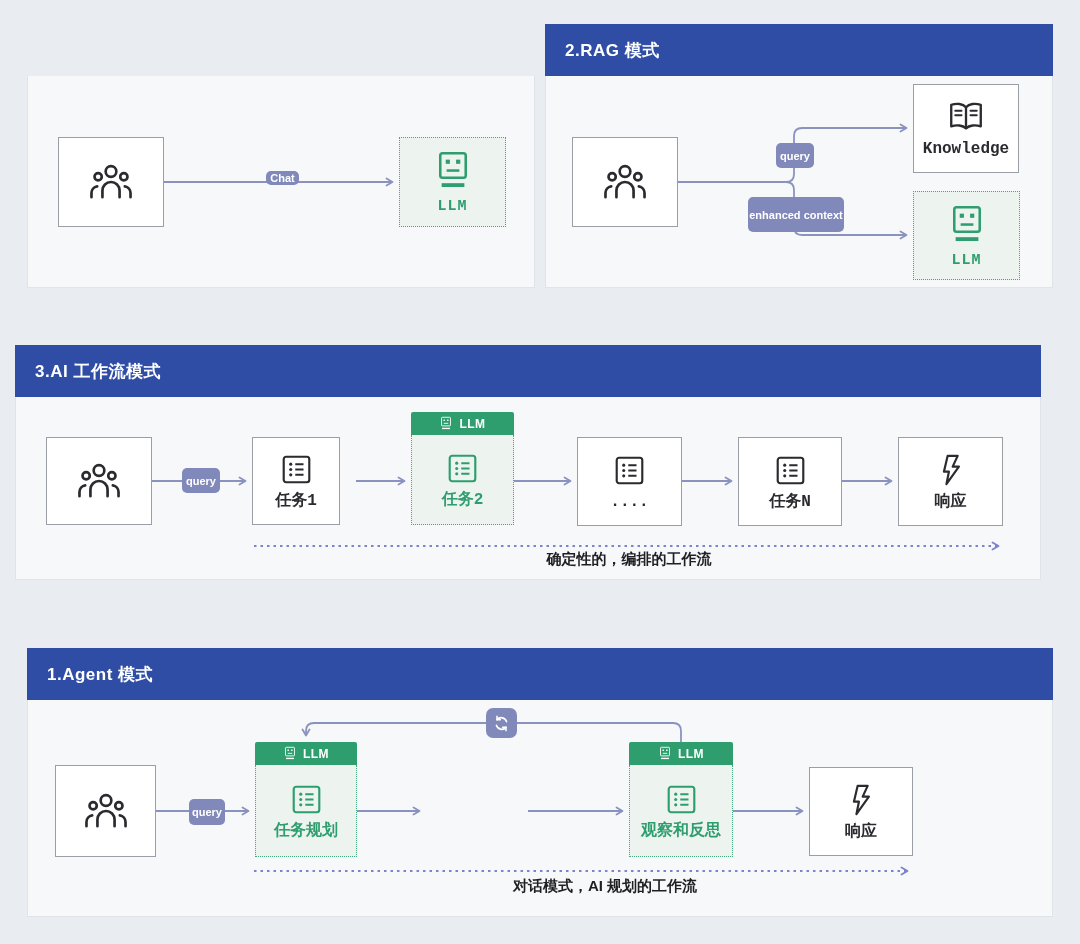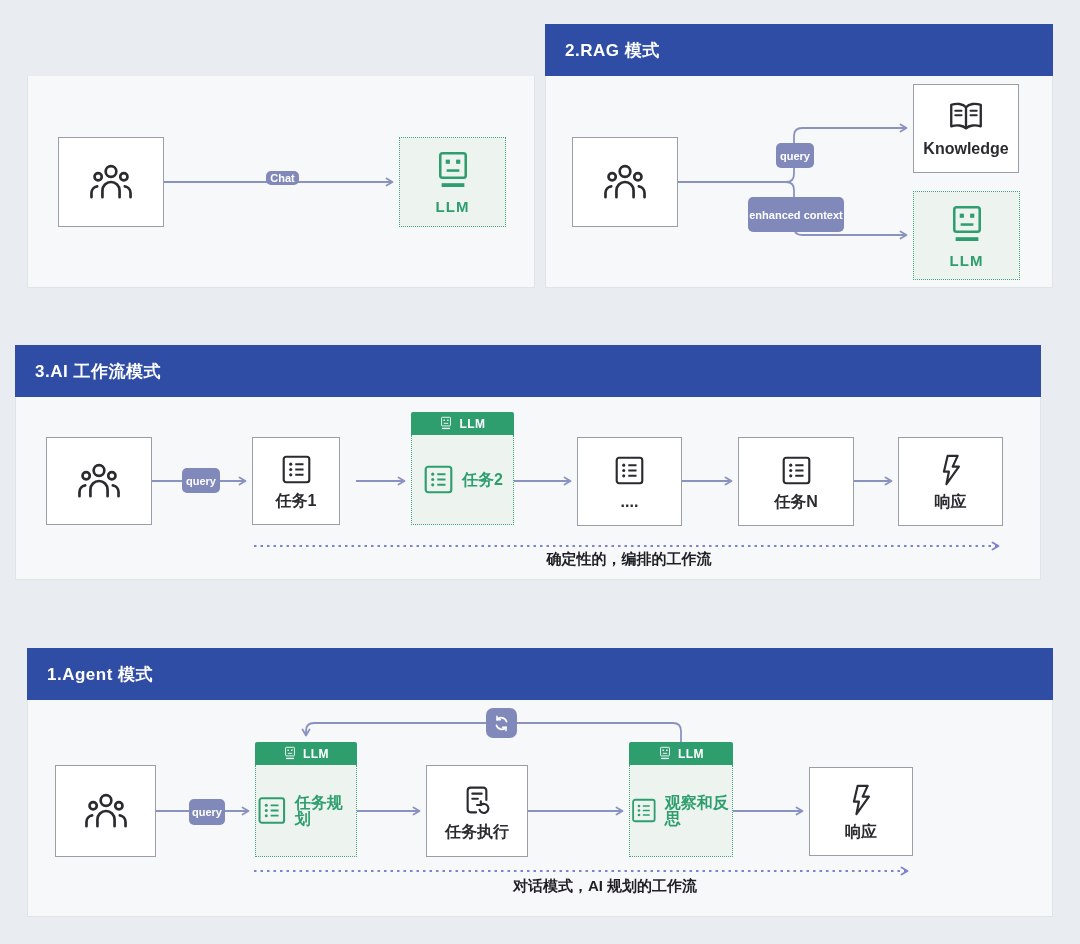--- a/index.html
+++ b/index.html
@@ -13,30 +13,30 @@
   .panel-body{position:absolute;left:0;right:0;top:52px;bottom:0;background:var(--panel-bg,#F7F8F9);
     border:1px solid var(--panel-border,#E0E3E8);border-top:none;box-sizing:border-box;}
 
   .connectors{position:absolute;inset:0;width:100%;height:100%;}
   .flow-line{fill:none;stroke:var(--line,#8A92C0);stroke-width:1.8;}
   .dash-line{fill:none;stroke:var(--dash,#7D83CB);stroke-width:2;stroke-dasharray:2.5 4;}
 
   .box{position:absolute;box-sizing:border-box;background:#fff;border:1px solid var(--box-border,#9A9EA6);
     display:flex;flex-direction:column;align-items:center;justify-content:center;gap:7px;}
   .green-box{background:var(--green-bg,#EDF3EF);border:1px dotted var(--green-border,#46A77E);}
-  .box-label{font-size:16px;font-weight:700;color:var(--dark,#2A2A2F);line-height:1;}
+  .box-label{font-size:16px;font-weight:700;color:var(--dark,#2A2A2F);line-height:1;font-family:Liberation Mono, monospace;}
   .green-label{color:var(--green,#2E9E6E);}
   .llm-label{font-size:15px;letter-spacing:1px;}
 
   .tab-node{position:absolute;box-sizing:border-box;}
   .tab{height:23px;background:var(--green,#2E9E6E);border-radius:2px 2px 0 0;display:flex;align-items:center;
     justify-content:center;gap:6px;color:#fff;font-size:12px;font-weight:700;letter-spacing:.5px;}
   .tab-body{position:absolute;left:0;right:0;top:23px;bottom:0;background:var(--green-bg,#EDF3EF);
     border:1px dotted var(--green-border,#46A77E);border-top:none;
-    display:flex;flex-direction:row;align-items:center;justify-content:center;gap:7px;}
+    display:flex;flex-direction:column;align-items:center;justify-content:center;gap:7px;}
 
   .edge-badge{position:absolute;background:var(--slate,#8189BA);color:#fff;border-radius:5px;
     display:flex;align-items:center;justify-content:center;font-size:11px;font-weight:600;box-sizing:border-box;white-space:nowrap;}
   .loop-badge{position:absolute;background:var(--slate,#8189BA);border-radius:7px;
     display:flex;align-items:center;justify-content:center;color:#fff;box-sizing:border-box;}
 
   .caption{position:absolute;transform:translateX(-50%);font-size:15px;font-weight:700;
     color:#1F1F24;white-space:nowrap;}
 
   .icon{display:inline-flex;line-height:0;}
@@ -252,21 +252,21 @@
                 <rect x="4.5" y="4.5" width="31" height="31" rx="3"></rect>
                 <path d="M18.5 13.5 h10 M18.5 20 h10 M18.5 26.5 h10" stroke-width="2.4"></path>
               </g>
               <circle cx="13" cy="13.5" r="1.9" fill="currentColor"></circle>
               <circle cx="13" cy="20" r="1.9" fill="currentColor"></circle>
               <circle cx="13" cy="26.5" r="1.9" fill="currentColor"></circle>
             </svg>
           </span>
         <span class="box-label">....</span>
       </div>
-      <div class="box" style="left:722px;top:40px;width:116px;height:89px">
+      <div class="box" style="left:722px;top:40px;width:104px;height:89px">
         <span class="icon i-task">
             <svg viewBox="0 0 40 40">
               <g fill="none" stroke="currentColor" stroke-width="2.6" stroke-linejoin="round">
                 <rect x="4.5" y="4.5" width="31" height="31" rx="3"></rect>
                 <path d="M18.5 13.5 h10 M18.5 20 h10 M18.5 26.5 h10" stroke-width="2.4"></path>
               </g>
               <circle cx="13" cy="13.5" r="1.9" fill="currentColor"></circle>
               <circle cx="13" cy="20" r="1.9" fill="currentColor"></circle>
               <circle cx="13" cy="26.5" r="1.9" fill="currentColor"></circle>
             </svg>
@@ -346,33 +346,20 @@
                   <path d="M18.5 13.5 h10 M18.5 20 h10 M18.5 26.5 h10" stroke-width="2.4"></path>
                 </g>
                 <circle cx="13" cy="13.5" r="1.9" fill="currentColor"></circle>
                 <circle cx="13" cy="20" r="1.9" fill="currentColor"></circle>
                 <circle cx="13" cy="26.5" r="1.9" fill="currentColor"></circle>
               </svg>
             </span>
           <span class="box-label green-label">任务规划</span>
         </div>
       </div>
-      <div class="box" style="left:398px;top:65px;width:102px;height:92px">
-        <span class="icon i-docref">
-            <svg viewBox="0 0 40 40">
-              <g fill="none" stroke="currentColor" stroke-width="2.5" stroke-linecap="round" stroke-linejoin="round">
-                <path d="M31 20 V9 a3.5 3.5 0 0 0 -3.5 -3.5 h-15 A3.5 3.5 0 0 0 9 9 v22 a3.5 3.5 0 0 0 3.5 3.5 H19"></path>
-                <path d="M14.5 12.5 h11 M14.5 18.5 h6.5"></path>
-                <path d="M23 31.5 a5.3 5.3 0 1 0 1.6 -5.6"></path>
-                <path d="M24.5 21.5 v4.4 h-4.4"></path>
-              </g>
-            </svg>
-          </span>
-        <span class="box-label">任务执行</span>
-      </div>
       <div class="tab-node" style="left:601px;top:42px;width:104px;height:115px">
         <div class="tab">
           <span class="icon i-robot-tab">
               <svg viewBox="0 0 44 46">
                 <g fill="none" stroke="currentColor" stroke-width="2.8" stroke-linejoin="round">
                   <rect x="8" y="3.5" width="28" height="27" rx="2.5"></rect>
                   <line x1="15" y1="22.5" x2="29" y2="22.5"></line>
                   <line x1="9.5" y1="38.5" x2="34.5" y2="38.5" stroke-width="4.2"></line>
                 </g>
                 <rect x="14" y="10.5" width="4.6" height="4.6" fill="currentColor"></rect>

